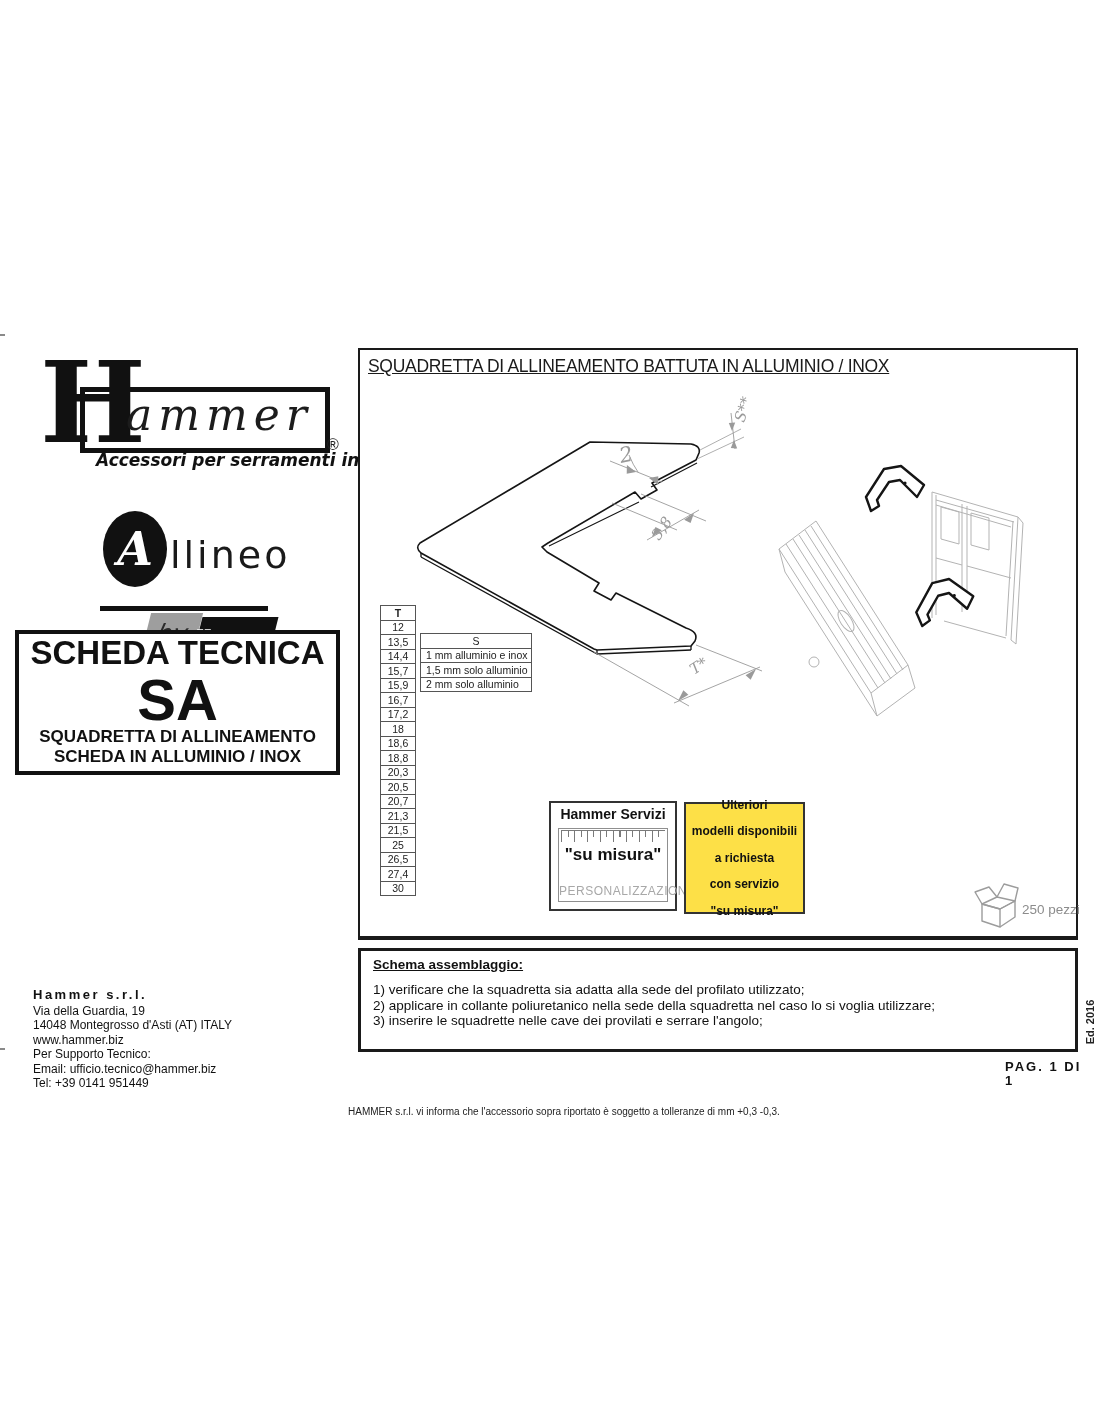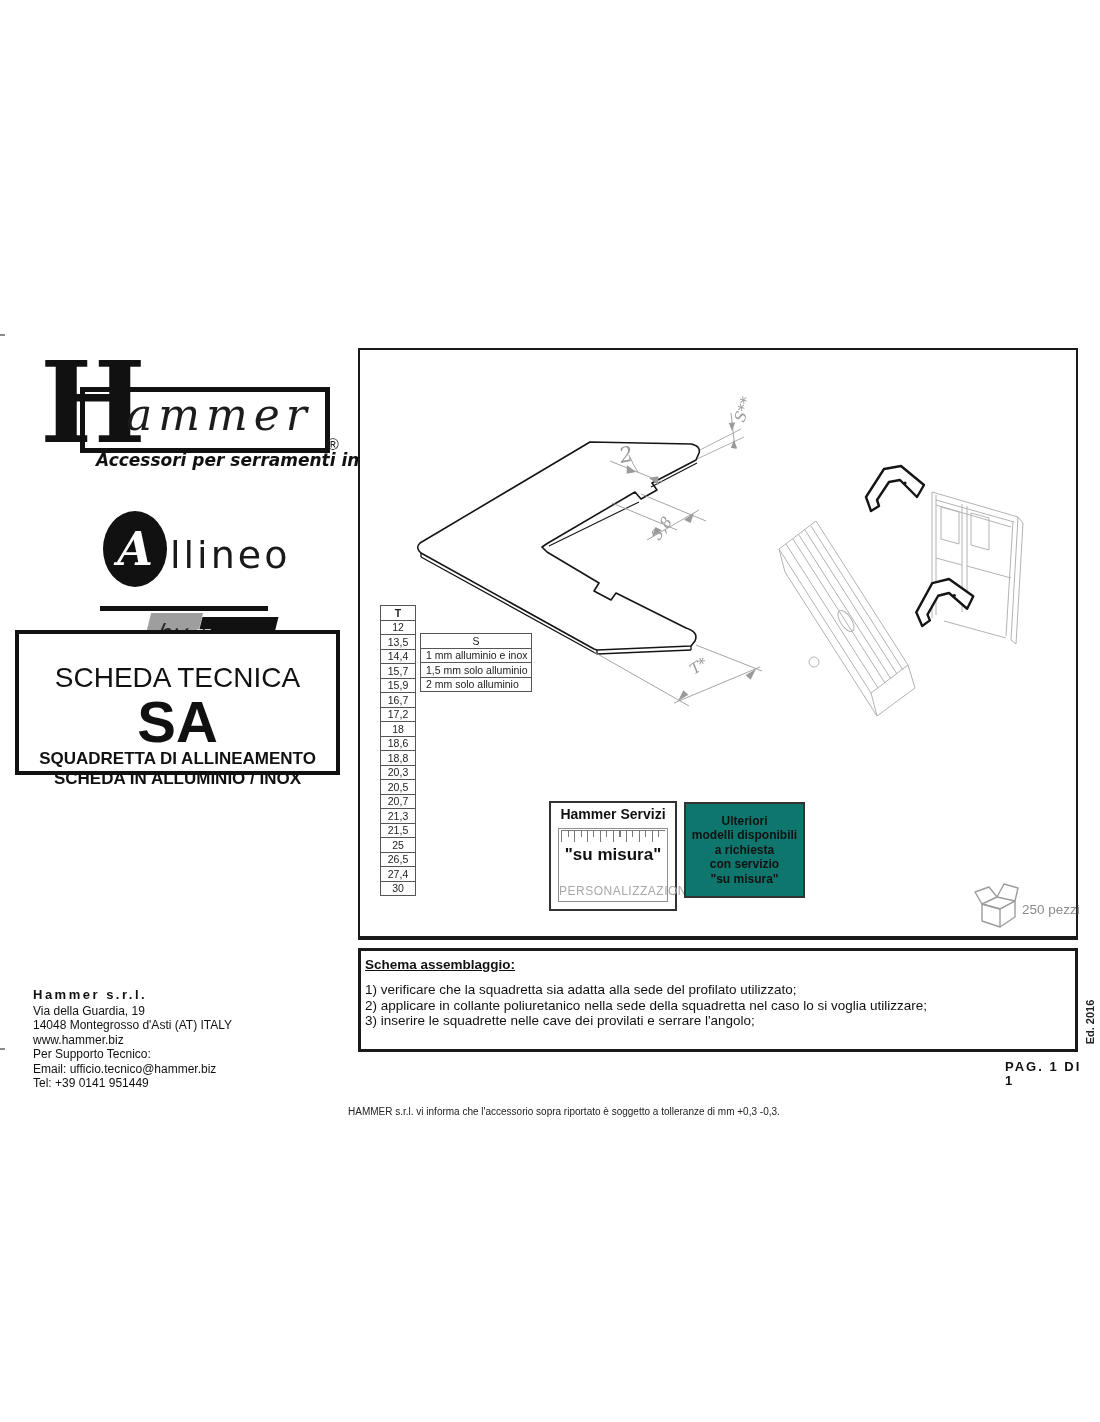--- a/index.html
+++ b/index.html
@@ -29,21 +29,21 @@
   .by-box{position:absolute;left:146px;top:613px;width:52px;height:41px;background:#9e9e9e;transform:skewX(-14deg);
           display:flex;align-items:center;justify-content:center;}
   .by-box span{font-style:italic;font-size:25px;color:#2c2c2c;font-family:"DejaVu Sans",sans-serif;}
   .mini-hammer{position:absolute;left:198px;top:617px;width:76px;height:36px;background:#111;transform:skewX(-14deg);
           display:flex;align-items:center;justify-content:center;}
   .mini-hammer span{font-family:"DejaVu Serif",serif;font-weight:bold;font-style:italic;font-size:16px;color:#fff;letter-spacing:1px;}
 
   
   .scheda-box{position:absolute;left:15px;top:630px;width:325px;height:145px;border:4px solid #111;background:#fff;
           text-align:center;box-sizing:border-box;}
-  .scheda-heading{font-size:28px;font-weight:normal;margin-top:28px;letter-spacing:0px;}
+  .scheda-heading{font-size:33px;font-weight:bold;margin-top:0;letter-spacing:0px;}
   .scheda-code{font-size:58px;font-weight:bold;line-height:0.95;}
   .scheda-sub{font-size:17px;font-weight:bold;line-height:20px;}
 
   
   .contact{position:absolute;left:33px;top:988px;font-size:12px;line-height:14.5px;color:#111;}
   .contact .company{font-weight:bold;font-size:13px;letter-spacing:2.5px;margin-bottom:1px;}
 
   
   .panel{position:absolute;left:358px;top:348px;width:720px;height:592px;box-sizing:border-box;
          border:2px solid #1a1a1a;border-bottom-width:4px;background:#fff;}
@@ -67,31 +67,31 @@
   .ruler{position:relative;height:12px;margin:1px 2px 0 2px;border-top:1.5px solid #7a7a7a;}
   .ruler .minor{position:absolute;top:0;left:0;right:0;height:6px;
         background:repeating-linear-gradient(90deg,#7a7a7a 0 1px,transparent 1px 6.5px);}
   .ruler .major{position:absolute;top:0;left:0;right:0;height:11px;
         background:repeating-linear-gradient(90deg,#7a7a7a 0 1px,transparent 1px 13px);}
   .sumisura{text-align:center;font-weight:bold;font-size:17px;margin-top:2px;color:#111;}
   .personalizzazione{position:absolute;bottom:3px;left:0;right:0;text-align:center;font-size:12px;
         letter-spacing:0.5px;color:#a8a8a8;}
 
   
-  .ulteriori-box{position:absolute;left:684px;top:802px;width:121px;height:96px;border:2px solid #333;background:#0f766e;
-        box-sizing:border-box;display:flex;flex-direction:column;justify-content:center;align-items:center;}
+  .ulteriori-box{position:absolute;left:684px;top:802px;width:121px;height:112px;border:2px solid #333;background:#fde047;
+        box-sizing:border-box;display:flex;flex-direction:column;justify-content:center;align-items:center;gap:12px;}
   .ulteriori-box div{font-size:12px;font-weight:bold;line-height:14.5px;text-align:center;}
 
   
   .pack-icon{position:absolute;left:974px;top:880px;}
   .pack-label{position:absolute;left:1022px;top:902px;font-size:13.5px;color:#8c8c8c;}
 
   
   .schema-box{position:absolute;left:358px;top:948px;width:720px;height:104px;border:3px solid #1a1a1a;
-        box-sizing:border-box;background:#fff;padding:6px 4px;}
+        box-sizing:border-box;background:#fff;padding:6px 12px;}
   .schema-title{font-size:13.5px;font-weight:bold;text-decoration:underline;}
   .schema-steps{margin-top:10px;font-size:13.5px;line-height:15.5px;color:#111;}
 
   
   .disclaimer{position:absolute;left:348px;top:1057px;font-size:10px;line-height:13px;color:#222;margin-top:48px;}
   .pag{position:absolute;left:1005px;top:1060px;font-weight:bold;font-size:13px;letter-spacing:2px;line-height:14px;
        font-family:"Liberation Sans",sans-serif;}
   .edition{position:absolute;left:1060px;top:1015px;width:62px;height:14px;transform:rotate(-90deg);
        font-weight:bold;font-size:11px;color:#222;text-align:center;}
 
@@ -204,20 +204,21 @@
     <g stroke="#151515" fill="#ffffff" stroke-width="2.4" stroke-linejoin="round">
       <path d="M 866,497 L 884,469 L 901,466 L 924,485 L 917,497 L 900,480 L 889,482 L 877,500 L 879,506 L 871,511 Z"></path>
       <circle cx="905" cy="483" r="1.6" fill="#151515" stroke="none"></circle>
     </g>
     <g stroke="#151515" fill="#ffffff" stroke-width="2.4" stroke-linejoin="round" transform="translate(49,113) rotate(-4 900 480)">
       <path d="M 866,497 L 884,469 L 901,466 L 924,485 L 917,497 L 900,480 L 889,482 L 877,500 L 879,506 L 871,511 Z"></path>
       <circle cx="905" cy="483" r="1.6" fill="#151515" stroke="none"></circle>
     </g>
   </svg>
 
+  <div class="panel-title">SQUADRETTA DI ALLINEAMENTO BATTUTA IN ALLUMINIO / INOX</div>
 
   <div class="t-table">
     <div class="trow" style="font-weight:bold;">T</div>
     <div class="trow">12</div>
     <div class="trow">13,5</div>
     <div class="trow">14,4</div>
     <div class="trow">15,7</div>
     <div class="trow">15,9</div>
     <div class="trow">16,7</div>
     <div class="trow">17,2</div>

